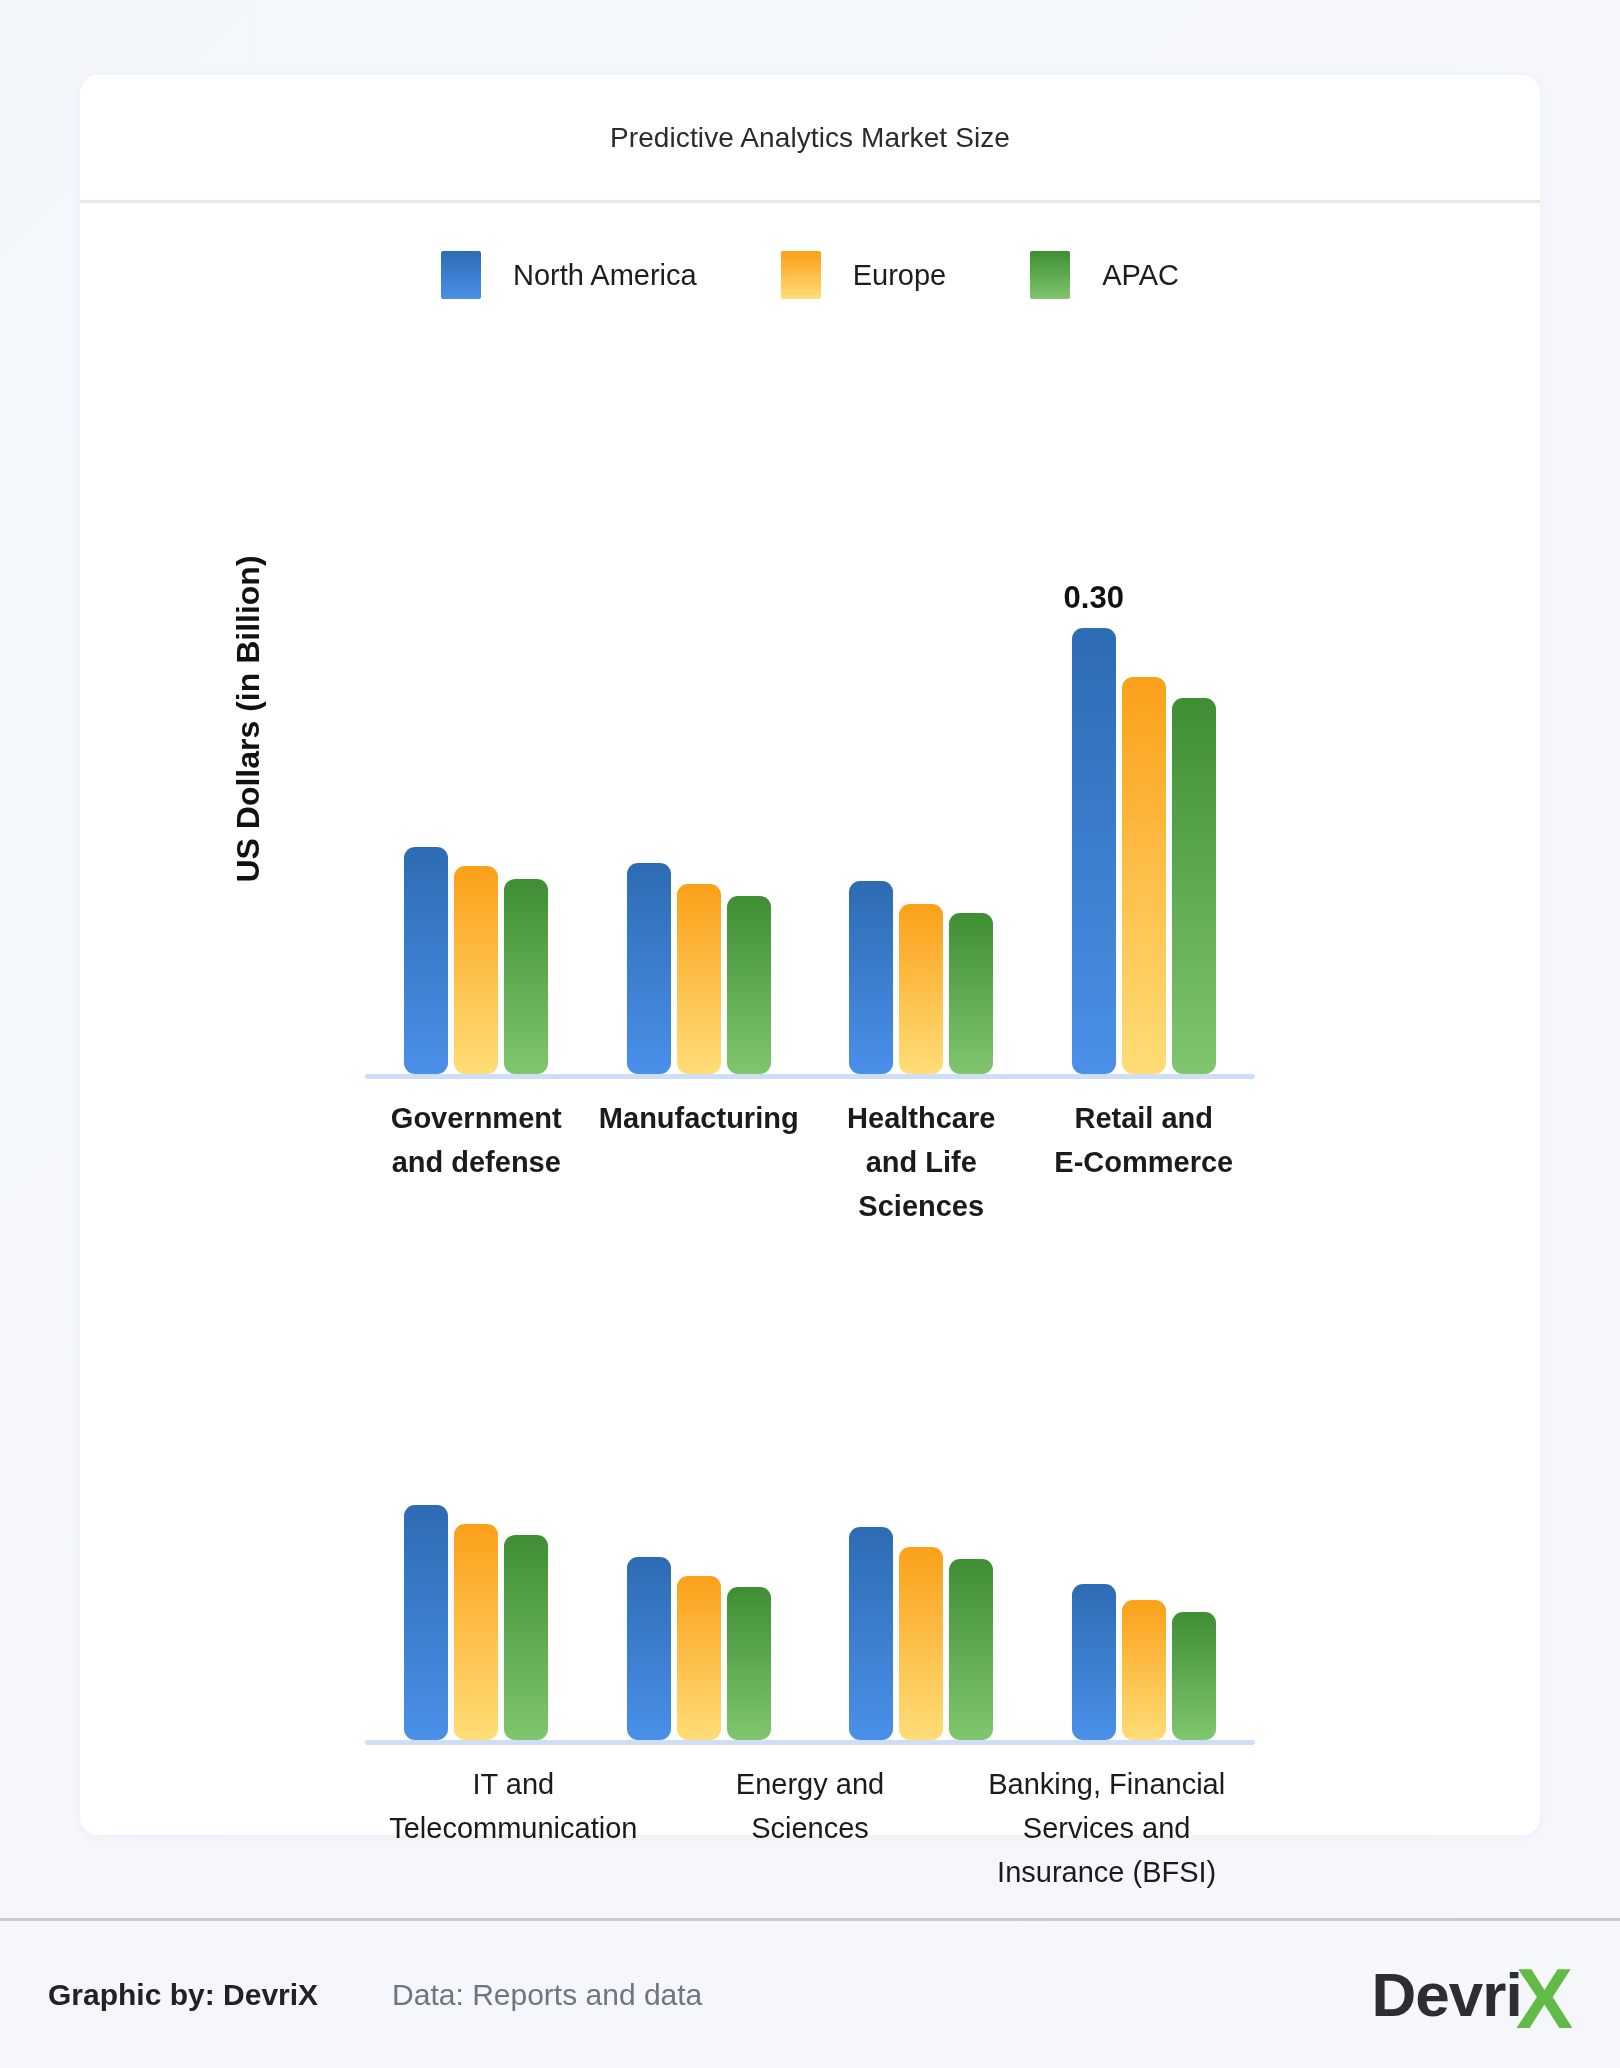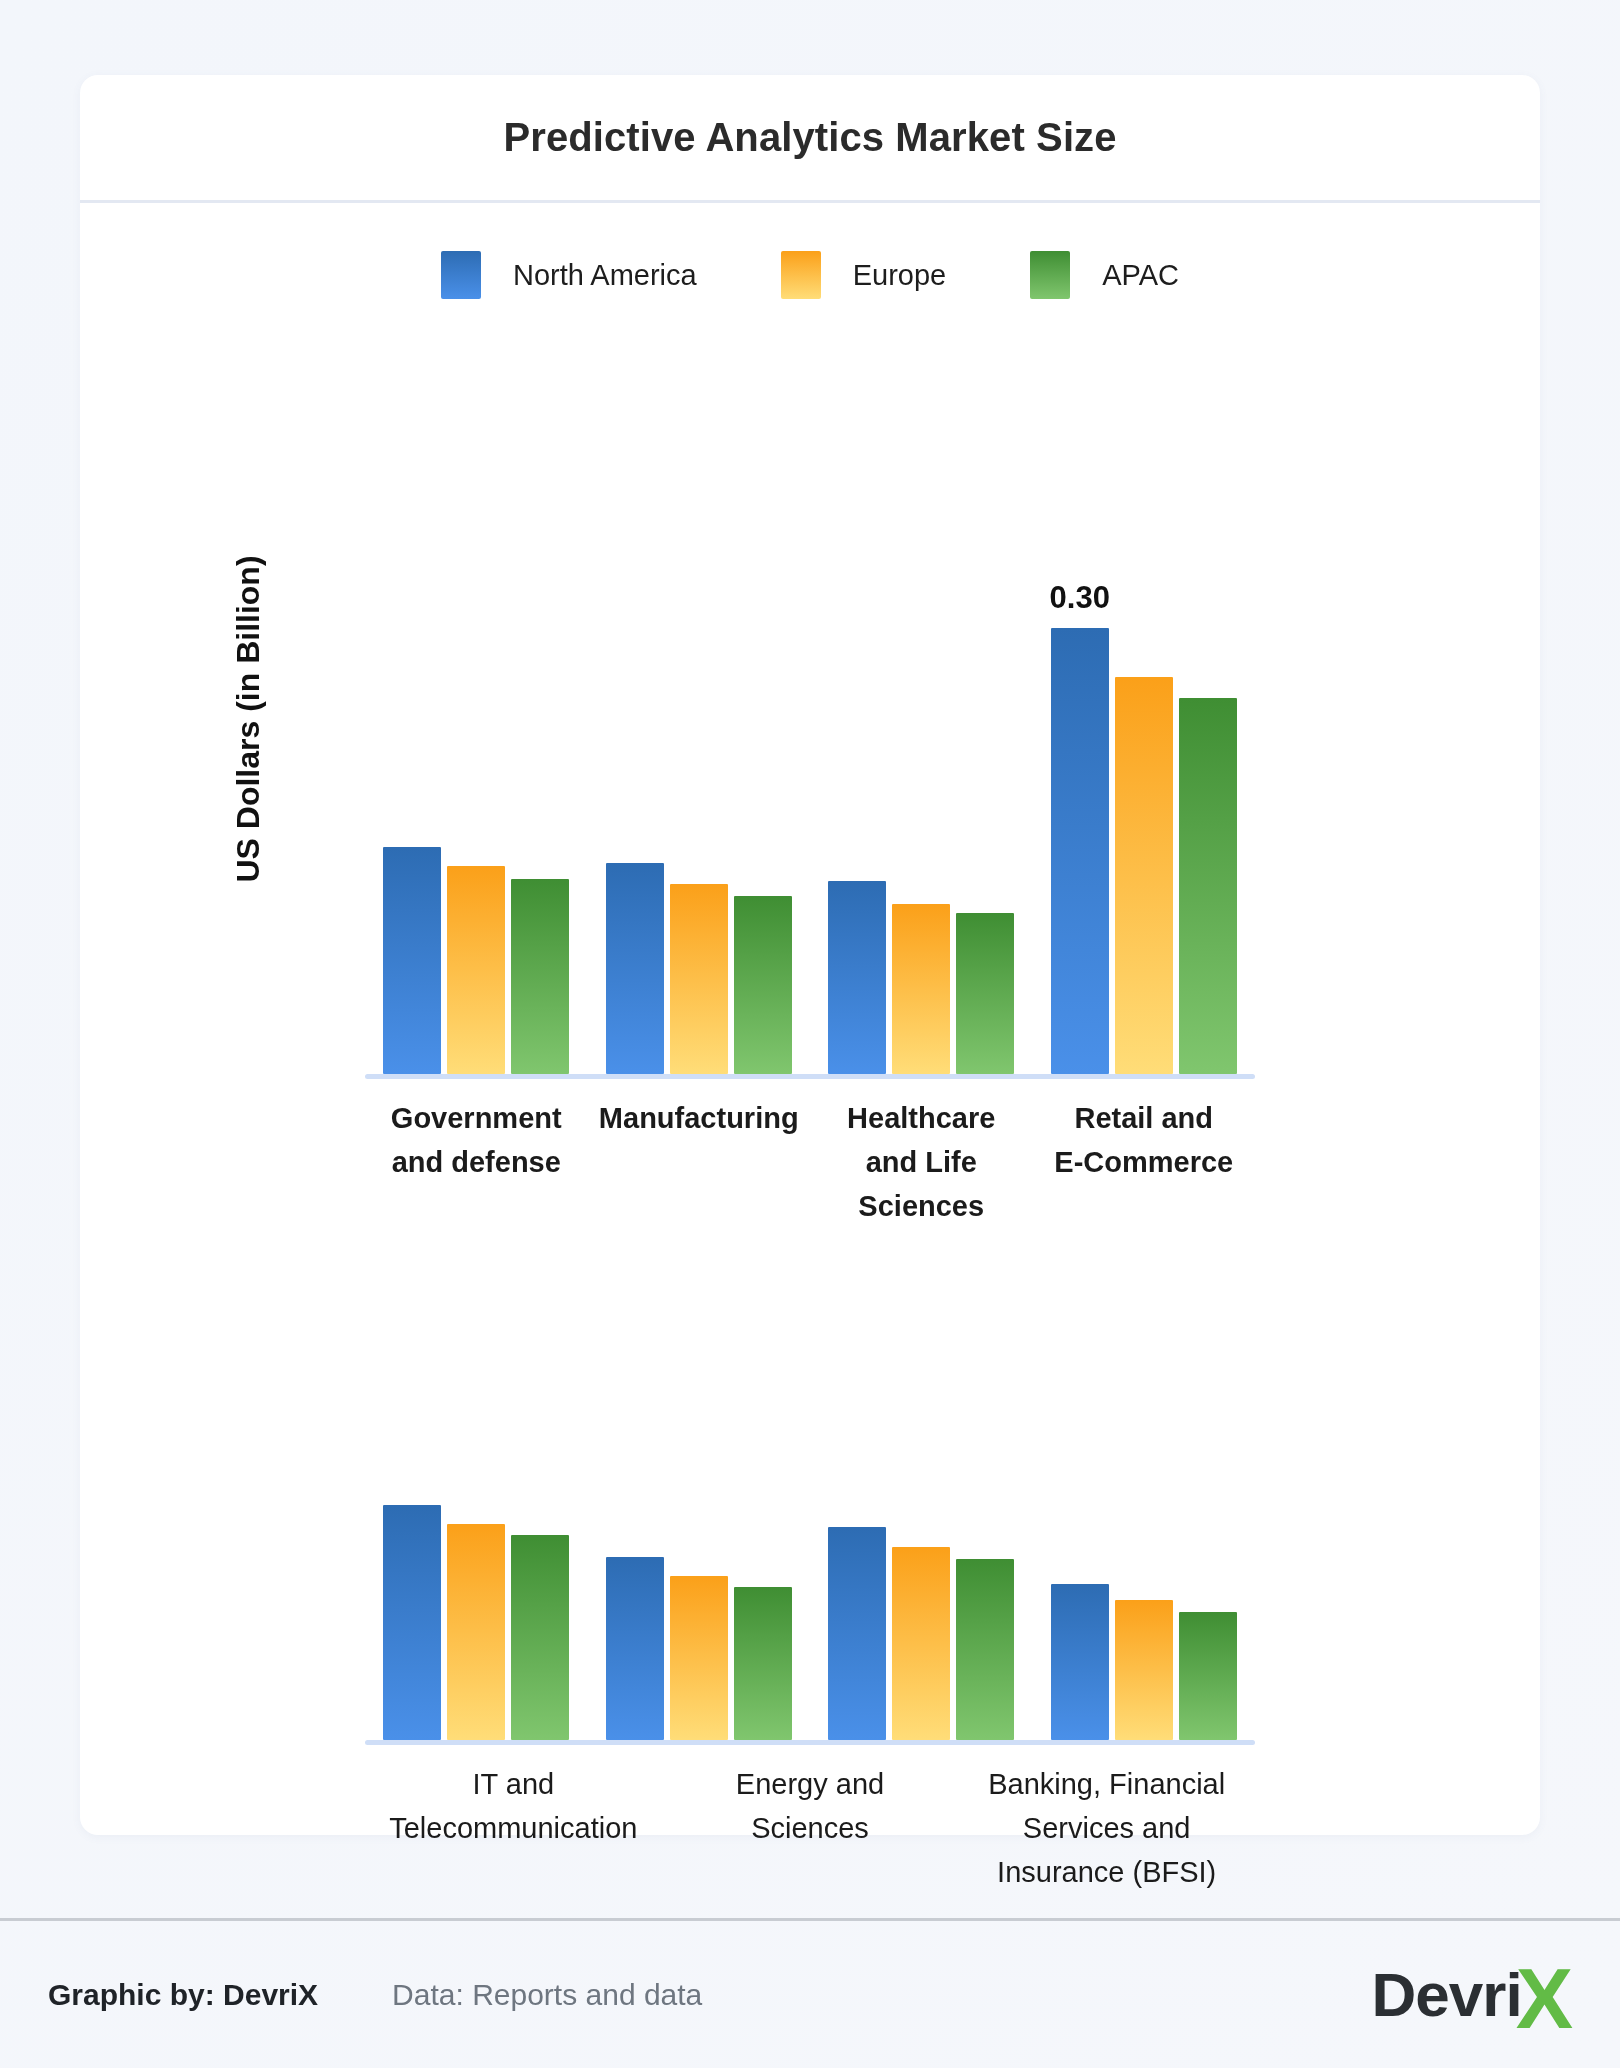--- a/index.html
+++ b/index.html
@@ -28,22 +28,22 @@
     background: #ffffff;
     border-radius: 18px;
     box-shadow: 0 2px 10px rgba(90,110,150,.06);
   }
   #card-title-wrap {
     height: 128px;
     display: flex; align-items: center; justify-content: center;
     border-bottom: 3px solid #e3e8f2;
   }
   #chart-title {
-    font-size: 40px;
-    font-weight: bold;
+    font-size: 28px;
+    font-weight: normal;
     color: #2b2b2b;
     letter-spacing: .1px;
   }
 
   
   #legend {
     display: flex;
     justify-content: center;
     align-items: center;
     gap: 84px;
@@ -87,22 +87,22 @@
   }
   .group {
     flex: 1 1 0;
     display: flex;
     align-items: flex-end;
     justify-content: center;
     gap: 6px;
     position: relative;
   }
   .bar {
-    width: 58px;
-    border-radius: 1px;
+    width: 44px;
+    border-radius: 11px;
     position: relative;
   }
   .bar.na   { background: linear-gradient(180deg,#2d6cb3 0%, #4a90e9 100%); }
   .bar.eu   { background: linear-gradient(180deg,#fba019 0%, #ffdd78 100%); }
   .bar.apac { background: linear-gradient(180deg,#3f8e33 0%, #80c66e 100%); }
   .bar-value {
     position: absolute;
     left: 50%;
     transform: translateX(-50%);
     top: -48px;

